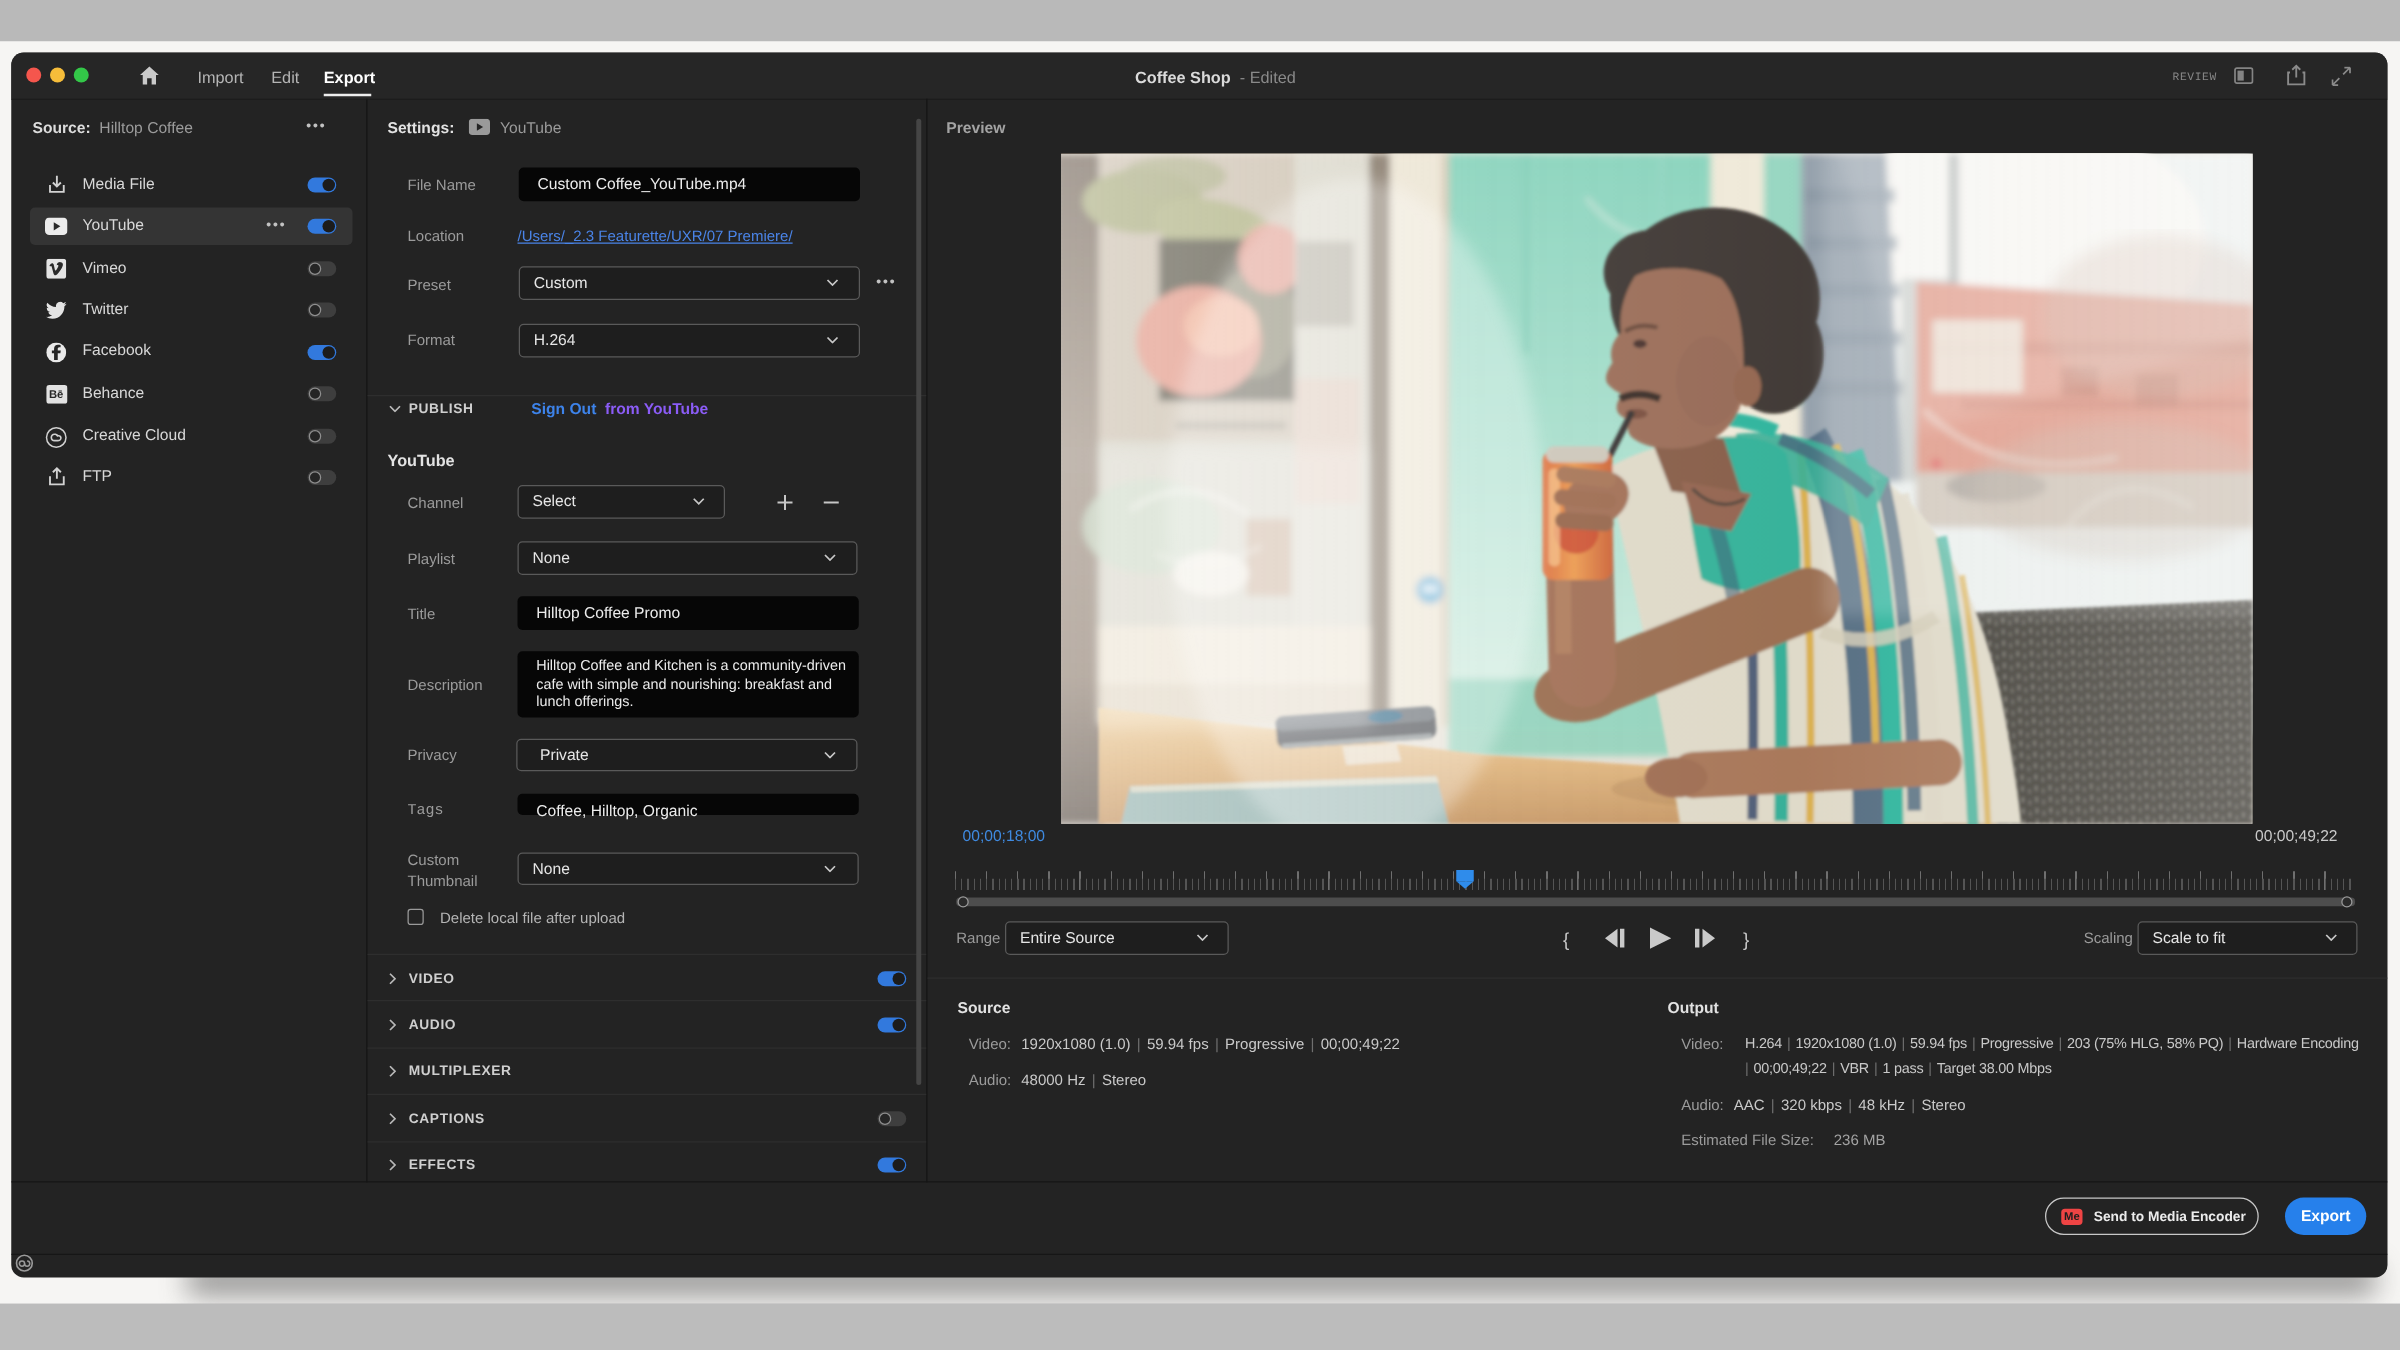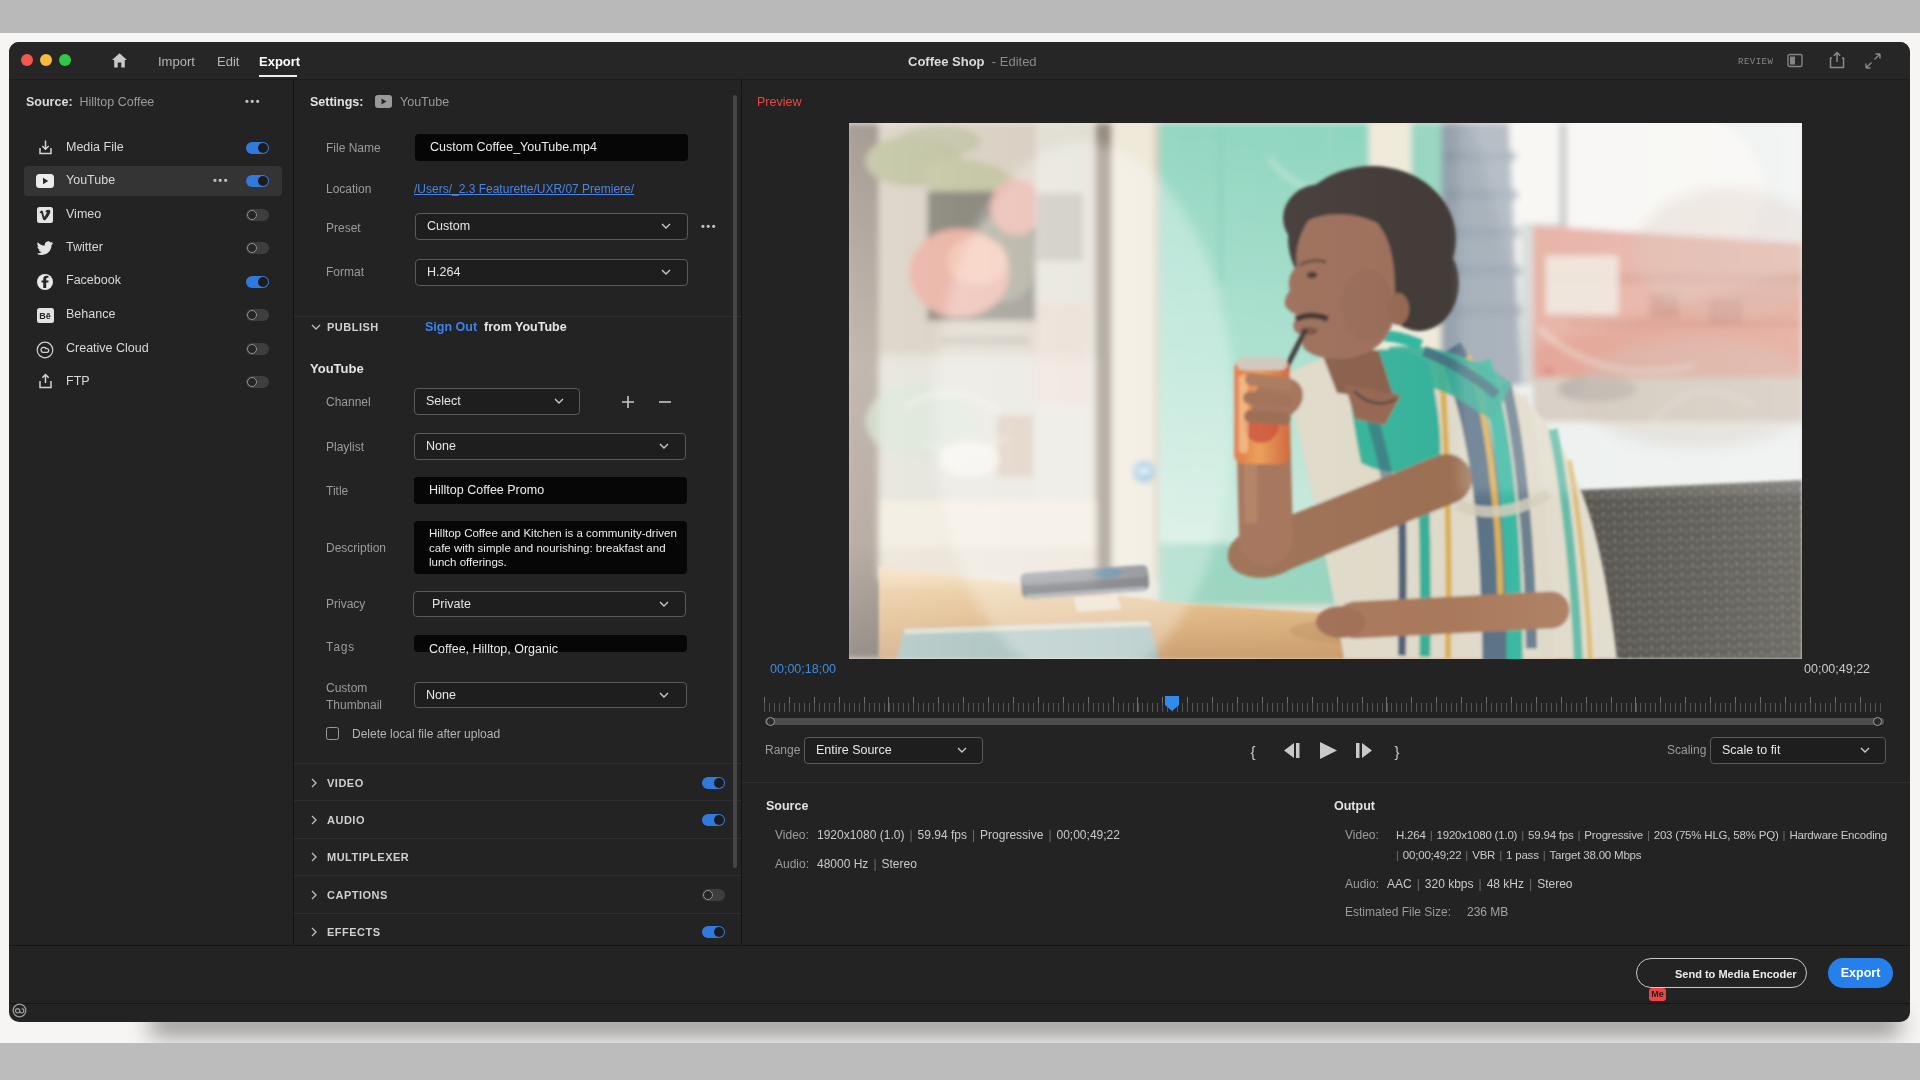--- a/index.html
+++ b/index.html
@@ -148,21 +148,21 @@
     <div class="dd" style="left:406px;top:217px;width:273px;height:27px;">H.264</div>
     <svg class="cv" style="left:652px;top:227px;" viewBox="0 0 10 6">
         <path d="M1 1 L5 5 L9 1" stroke="#c8c8c8" stroke-width="1.4" fill="none"></path>
       </svg>
     <div class="hr2" style="left:285px;top:274px;width:447px;"></div>
     <svg class="cv" style="left:302px;top:282px;" viewBox="0 0 10 6">
         <path d="M1 1 L5 5 L9 1" stroke="#b8b8b8" stroke-width="1.4" fill="none"></path>
       </svg>
     <div class="abs seclbl" style="left:318px;top:279px;">PUBLISH</div>
     <div class="abs" style="left:416px;top:278px;font-size:12.5px;font-weight:bold;color:#3d83ea;">Sign Out</div>
-    <div class="abs" style="left:475px;top:278px;font-size:12.5px;font-weight:bold;color:#e5e5e5;">from YouTube</div>
+    <div class="abs" style="left:475px;top:278px;font-size:12.5px;font-weight:bold;color:#8b5cf6;">from YouTube</div>
     <div class="abs" style="left:301px;top:319px;font-size:13px;font-weight:bold;color:#e3e3e3;">YouTube</div>
     <div class="abs lbl" style="left:317px;top:353px;">Channel</div>
     <div class="dd" style="left:405px;top:346px;width:166px;height:27px;">Select</div>
     <svg class="cv" style="left:545px;top:356px;" viewBox="0 0 10 6">
         <path d="M1 1 L5 5 L9 1" stroke="#c8c8c8" stroke-width="1.4" fill="none"></path>
       </svg>
     <svg class="abs" style="left:612px;top:353px;" width="14" height="14" viewBox="0 0 14 14">
         <path d="M7 1 L7 13 M1 7 L13 7" stroke="#c6c6c6" stroke-width="1.6"></path>
       </svg>
     <svg class="abs" style="left:649px;top:353px;" width="14" height="14" viewBox="0 0 14 14">
@@ -217,21 +217,21 @@
     <div class="tog off" style="left:693px;top:847px;"></div>
     <div class="hr2" style="left:285px;top:871px;width:447px;"></div>
     <svg class="cv" style="left:302px;top:885px;width:6px;height:10px;" viewBox="0 0 6 10">
         <path d="M1 1 L5 5 L1 9" stroke="#b8b8b8" stroke-width="1.4" fill="none"></path>
       </svg>
     <div class="abs seclbl" style="left:318px;top:884px;">EFFECTS</div>
     <div class="tog on" style="left:693px;top:884px;"></div>
     <div class="abs" style="left:724px;top:53px;width:4px;height:773px;background:#454545;border-radius:2px;"></div>
   </div>
 
-  <div class="abs" style="left:748px;top:53px;font-size:12.5px;color:#ef4444;font-weight:normal;">Preview</div>
+  <div class="abs" style="left:748px;top:53px;font-size:12.5px;color:#a3a3a3;font-weight:bold;">Preview</div>
   <div id="videowrap" class="abs" style="left:840px;top:81px;width:953px;height:536px;overflow:hidden;background:#ded8cc;">
   <svg width="953" height="536" viewBox="0 0 953 536">
     <defs>
       <pattern id="bp" width="11" height="9" patternUnits="userSpaceOnUse" patternTransform="rotate(-2)">
         <rect width="11" height="9" fill="#35332c"></rect>
         <rect x="2" y="1.5" width="1.6" height="4" fill="#cfc9b8" opacity=".4"></rect>
         <rect x="7.5" y="4" width="1.6" height="3.6" fill="#cfc9b8" opacity=".3"></rect>
       </pattern>
       <linearGradient id="lstrip" x1="0" y1="0" x2="0" y2="1">
         <stop offset="0" stop-color="#6e6052"></stop>
@@ -480,21 +480,21 @@
     <div class="abs outln" style="left:1387px;top:787px;">H.264<span class="pipe">|</span>1920x1080 (1.0)<span class="pipe">|</span>59.94 fps<span class="pipe">|</span>Progressive<span class="pipe">|</span>203 (75% HLG, 58% PQ)<span class="pipe">|</span>Hardware Encoding</div>
     <div class="abs outln" style="left:1387px;top:807px;"><span class="pipe" style="padding-left:0;">|</span>00;00;49;22<span class="pipe">|</span>VBR<span class="pipe">|</span>1 pass<span class="pipe">|</span>Target 38.00 Mbps</div>
     <div class="abs lbl" style="left:1336px;top:835px;width:28px;text-align:right;">Audio:</div>
     <div class="abs" style="left:1378px;top:835px;font-size:12px;color:#c9c9c9;">AAC<span class="pipe">|</span>320 kbps<span class="pipe">|</span>48 kHz<span class="pipe">|</span>Stereo</div>
     <div class="abs lbl" style="left:1336px;top:863px;">Estimated File Size:</div>
     <div class="abs" style="left:1458px;top:863px;font-size:12px;color:#a3a3a3;">236 MB</div>
   </div>
 
   <div class="hr" style="left:0;top:903px;width:1901px;"></div>
   <div class="abs" style="left:1627px;top:916px;width:171px;height:30px;border:1.5px solid #c8c8c8;border-radius:15px;"></div>
-  <div class="abs" style="left:1640px;top:946px;width:17px;height:13px;background:#ef4444;border-radius:3px;color:#1d1d1d;font-size:9px;font-weight:bold;text-align:center;line-height:13px;">Me</div>
+  <div class="abs" style="left:1640px;top:925px;width:17px;height:13px;background:#ef4444;border-radius:3px;color:#1d1d1d;font-size:9px;font-weight:bold;text-align:center;line-height:13px;">Me</div>
   <div class="abs" style="left:1666px;top:926px;font-size:11px;color:#ececec;font-weight:bold;">Send to Media Encoder</div>
   <div class="abs" style="left:1819px;top:916px;width:65px;height:30px;background:#2680eb;border-radius:15px;color:#fff;font-weight:bold;font-size:12.5px;text-align:center;line-height:30px;">Export</div>
   <div class="hr" style="left:0;top:961px;width:1901px;"></div>
   <svg class="abs" style="left:3px;top:961px;" width="15" height="15" viewBox="0 0 15 15">
       <circle cx="7.5" cy="7.5" r="6.3" fill="none" stroke="#9a9a9a" stroke-width="1.3"></circle>
       <circle cx="5.6" cy="7.8" r="2.1" fill="none" stroke="#9a9a9a" stroke-width="1.2"></circle>
       <path d="M7.6 7.8 a2.1 2.1 0 1 0 2.1 -2.1" fill="none" stroke="#9a9a9a" stroke-width="1.2"></path>
     </svg>
 </div>
 

